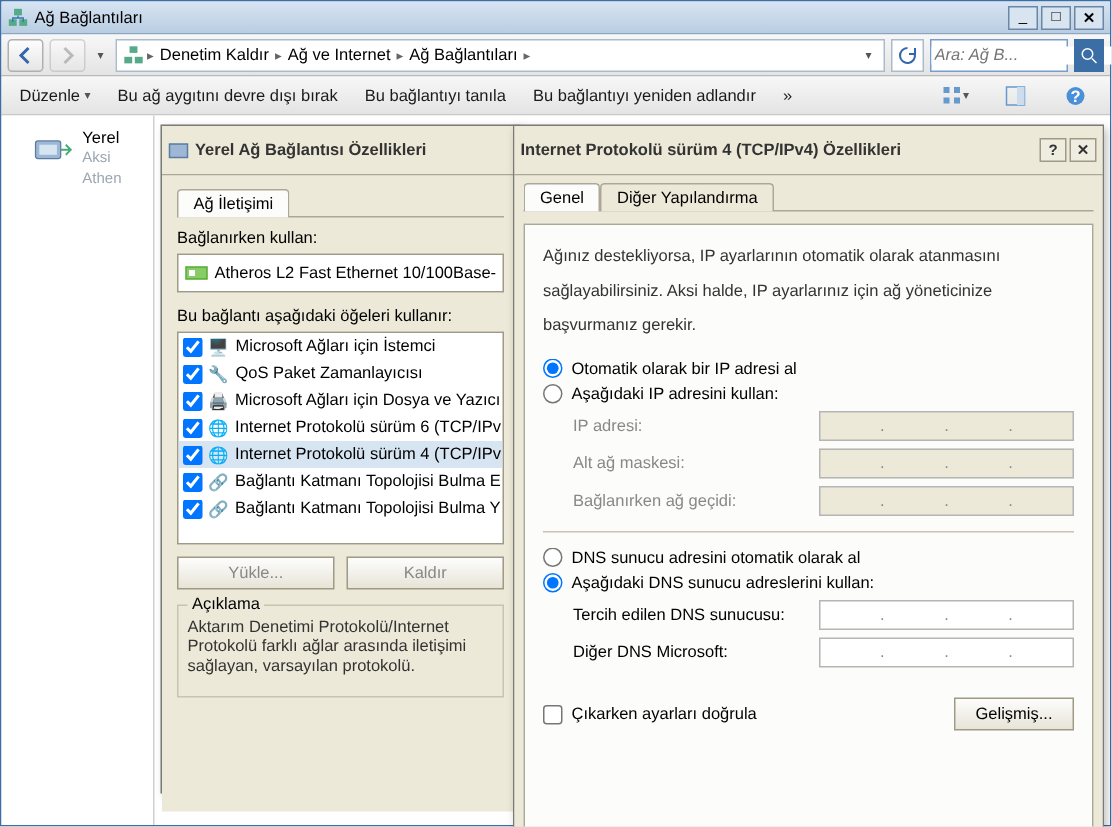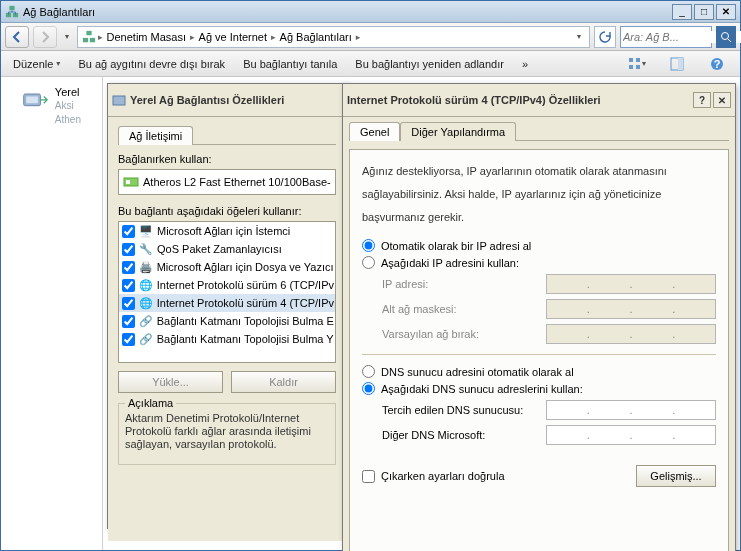--- a/index.html
+++ b/index.html
@@ -117,21 +117,21 @@
         </svg>
       </div>
     <span class="drop">▾</span>
     <div class="crumbbar">
       <svg class="ico" viewBox="0 0 16 16">
           <rect x="1" y="9" width="6" height="5" fill="#5a8"></rect>
           <rect x="9" y="9" width="6" height="5" fill="#5a8"></rect>
           <rect x="5" y="1" width="6" height="5" fill="#5a8"></rect>
         </svg>
       <span class="sep">▸</span>
-      <span class="crumb">Denetim Masası</span>
+      <span class="crumb">Denetim Kaldır</span>
       <span class="sep">▸</span>
       <span class="crumb">Ağ ve Internet</span>
       <span class="sep">▸</span>
       <span class="crumb">Ağ Bağlantıları</span>
       <span class="sep">▸</span>
       <span style="flex:1"></span>
       <span class="drop">▾</span>
     </div>
     <div class="refbtn">
         <svg width="12" height="12" viewBox="0 0 12 12">
@@ -311,21 +311,21 @@
               </div>
             <div class="field">
                 <span class="fl">Alt ağ maskesi:</span>
                 <div class="ipbox dis">
                   <span>.</span>
                   <span>.</span>
                   <span>.</span>
                 </div>
               </div>
             <div class="field">
-                <span class="fl">Varsayılan ağ bırak:</span>
+                <span class="fl">Bağlanırken ağ geçidi:</span>
                 <div class="ipbox dis">
                   <span>.</span>
                   <span>.</span>
                   <span>.</span>
                 </div>
               </div>
           </div>
 
           <hr class="sepline">
 

